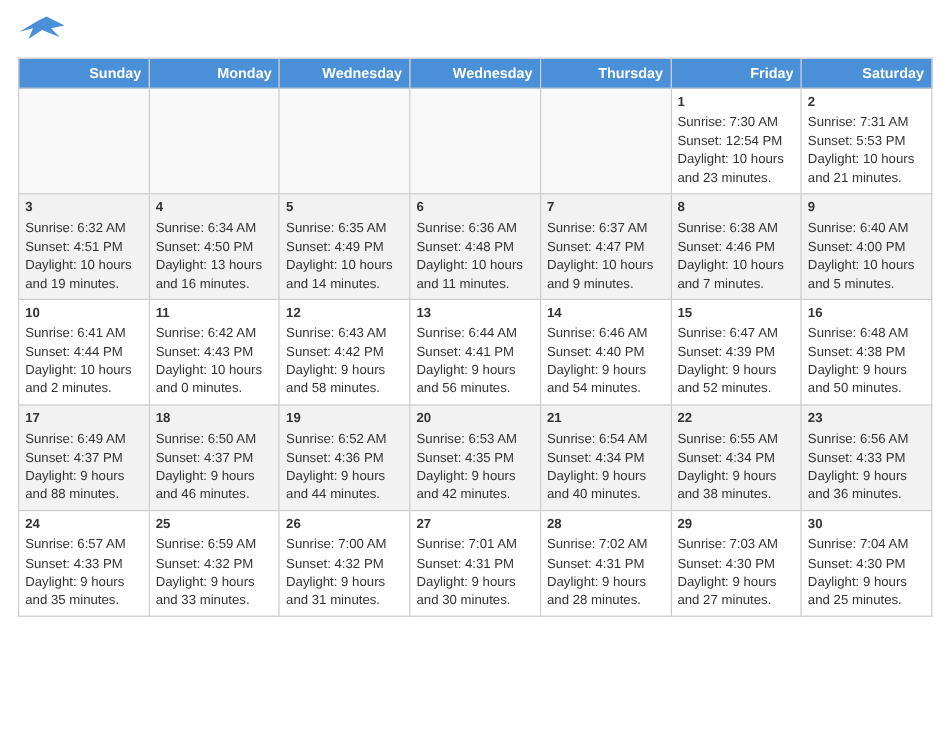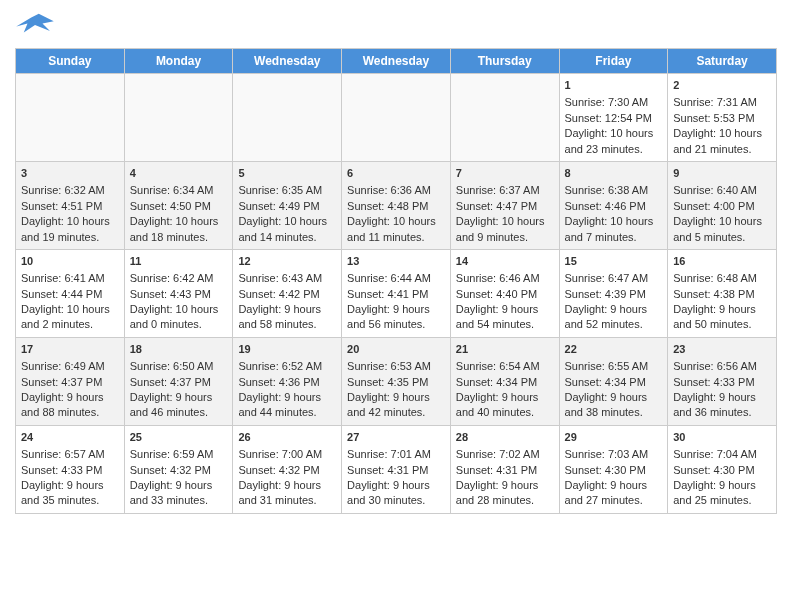--- a/index.html
+++ b/index.html
@@ -46,21 +46,21 @@
       color: #555;
     }
     table {
       width: 100%;
       border-collapse: collapse;
       font-size: 11px;
     }
     thead tr th {
       background-color: #4a90d9;
       color: #fff;
-      text-align: center;
+      text-align: right;
       padding: 5px 6px;
       font-size: 12px;
       font-weight: bold;
       border: 1px solid #ccc;
     }
     tbody tr td {
       border: 1px solid #ccc;
       vertical-align: top;
       padding: 4px 5px;
       min-height: 80px;
@@ -139,21 +139,21 @@
         <td>
           <span class="day-number">3</span>
           <div>Sunrise: 6:32 AM</div>
           <div>Sunset: 4:51 PM</div>
           <div>Daylight: 10 hours and 19 minutes.</div>
         </td>
         <td>
           <span class="day-number">4</span>
           <div>Sunrise: 6:34 AM</div>
           <div>Sunset: 4:50 PM</div>
-          <div>Daylight: 10 hours and 18 minutes.</div>
+          <div>Daylight: 13 hours and 16 minutes.</div>
         </td>
         <td>
           <span class="day-number">5</span>
           <div>Sunrise: 6:35 AM</div>
           <div>Sunset: 4:49 PM</div>
           <div>Daylight: 10 hours and 14 minutes.</div>
         </td>
         <td>
           <span class="day-number">6</span>
           <div>Sunrise: 6:36 AM</div>

